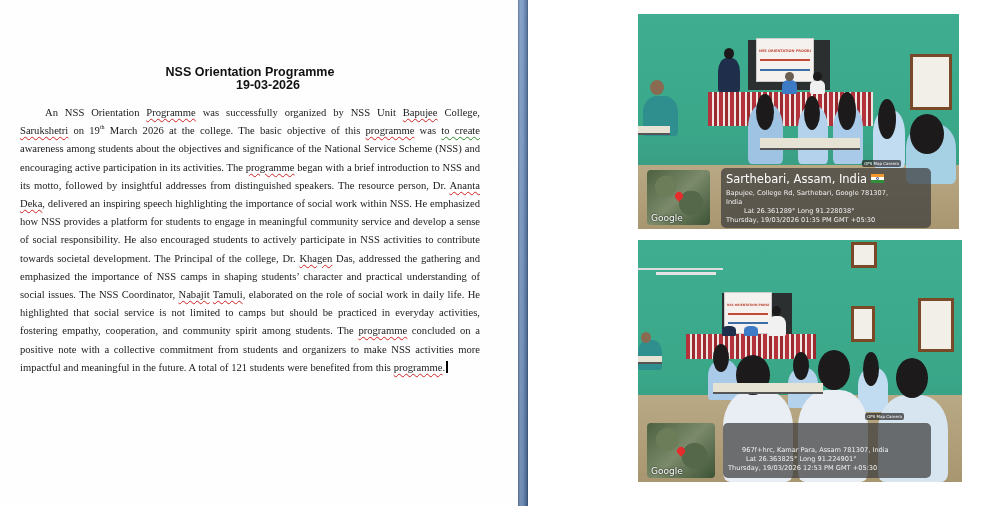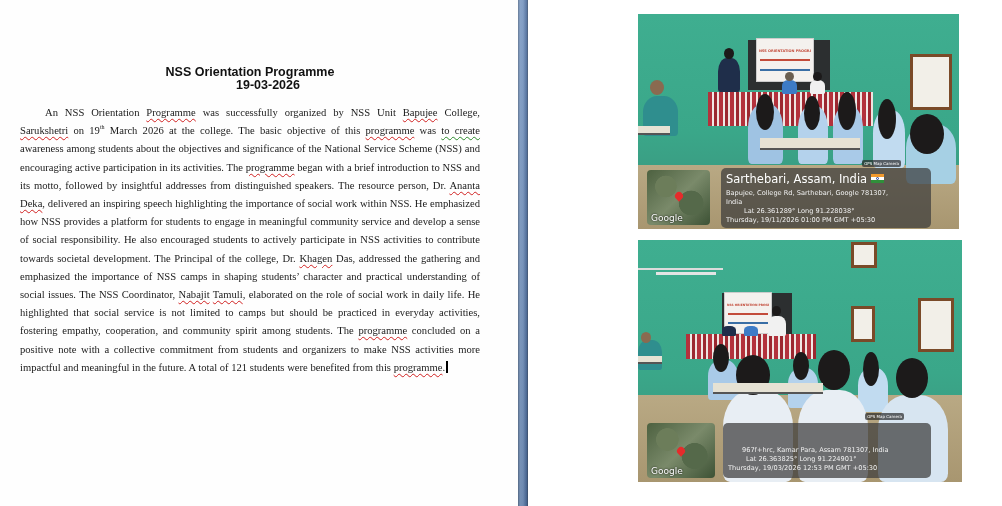--- a/index.html
+++ b/index.html
@@ -89,21 +89,21 @@
   <div class="cam-tag" style="right:58px;top:146px;">GPS Map Camera</div>
   <div class="gps-map" style="left:9px;top:156px;width:63px;height:55px;">
     <div class="pin" style="left:28px;top:22px;"></div>
     <div class="google">Google</div>
   </div>
   <div class="gps" style="left:83px;top:154px;width:210px;height:60px;">
     <div class="gps-title" style="left:5px;top:4px;"><span>Sarthebari, Assam, India</span><span class="flag"></span></div>
     <div class="gps-line" style="left:5px;top:21px;">Bapujee, College Rd, Sarthebari, Google 781307,</div>
     <div class="gps-line" style="left:5px;top:30px;">India</div>
     <div class="gps-line" style="left:23px;top:39px;">Lat 26.361289° Long 91.228038°</div>
-    <div class="gps-line" style="left:5px;top:48px;">Thursday, 19/11/2026 01:00 PM GMT +05:30</div>
+    <div class="gps-line" style="left:5px;top:48px;">Thursday, 19/03/2026 01:35 PM GMT +05:30</div>
   </div>
 </div>
 
 <div class="photo p2">
   <div class="wall"></div>
   <div class="floor" style="height:36%;"></div>
   <div style="position:absolute;left:0;top:28px;width:85px;height:2px;background:#dcdcdc;"></div>
   <div style="position:absolute;left:18px;top:32px;width:60px;height:3px;background:#e4e4e4;"></div>
   <div class="blackboard" style="left:84px;top:53px;width:70px;height:50px;"></div>
   <div class="banner" style="left:86px;top:52px;width:46px;height:40px;">

